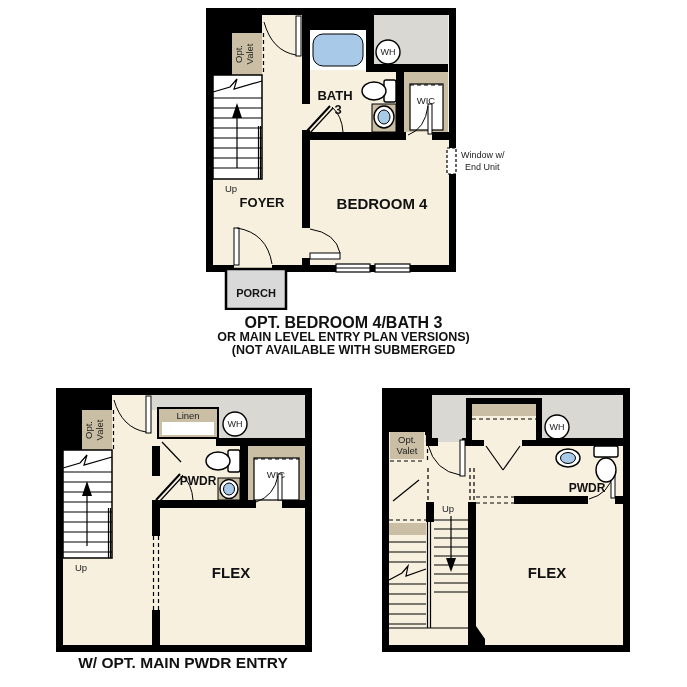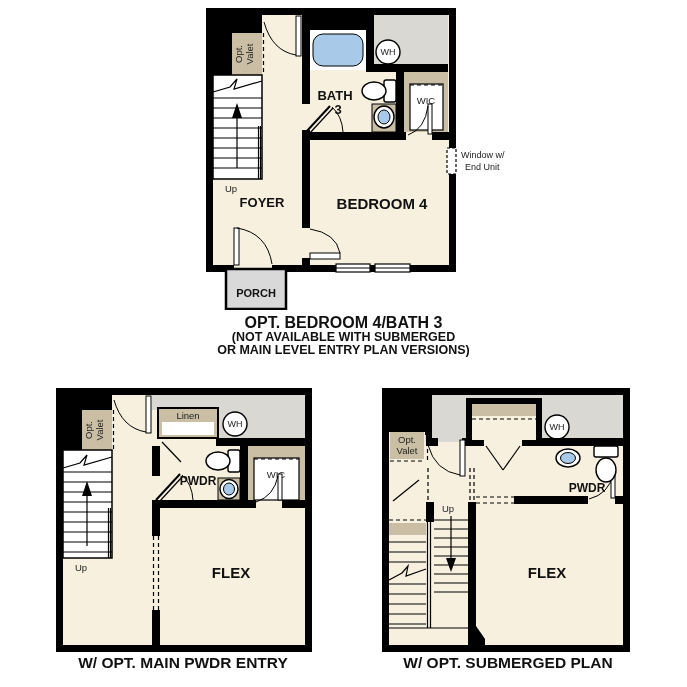--- a/index.html
+++ b/index.html
@@ -170,22 +170,22 @@
       <text class="t-porch" x="50" y="289">PORCH</text>
     </g>
     <g>
       <rect class="leaf" x="28" y="220" width="5" height="37"></rect>
       <path class="arc" d="M 31,220 Q 61,225 66,256"></path>
     </g>
   </svg>
 
   <div class="caption" id="cap-top">
     <div>OPT. BEDROOM 4/BATH 3</div>
+    <div class="sub">OR MAIN LEVEL ENTRY PLAN VERSIONS)</div>
     <div class="sub">(NOT AVAILABLE WITH SUBMERGED</div>
-    <div class="sub">OR MAIN LEVEL ENTRY PLAN VERSIONS)</div>
   </div>
 
   <svg viewBox="0 0 256 268" style="left:56px;top:388px;width:256px;height:268px">
     <rect class="floor" x="3" y="3" width="250" height="258"></rect>
     <rect class="ext" x="56" y="7" width="193" height="15"></rect>
     <rect class="ext" x="160" y="7" width="89" height="45"></rect>
     <g>
       <rect class="wall" x="0" y="0" width="256" height="7"></rect>
       <rect class="wall" x="0" y="0" width="7" height="264"></rect>
       <rect class="wall" x="249" y="0" width="7" height="264"></rect>
@@ -387,15 +387,14 @@
       <ellipse class="blue" cx="186" cy="70" rx="7.5" ry="5.5"></ellipse>
     </g>
     <g>
       <rect class="fix" x="212" y="58" width="24" height="11" rx="2"></rect>
       <ellipse class="fix" cx="224" cy="82" rx="10" ry="12"></ellipse>
     </g>
     <text class="t-pwdr" x="205" y="104">PWDR</text>
     <text class="t-room-lg" x="165" y="190">FLEX</text>
   </svg>
 
-  <div class="caption" id="cap-br">W/ OPT. SUBMERGED PLAN</div>
 
 </div>
 
 </body></html>

